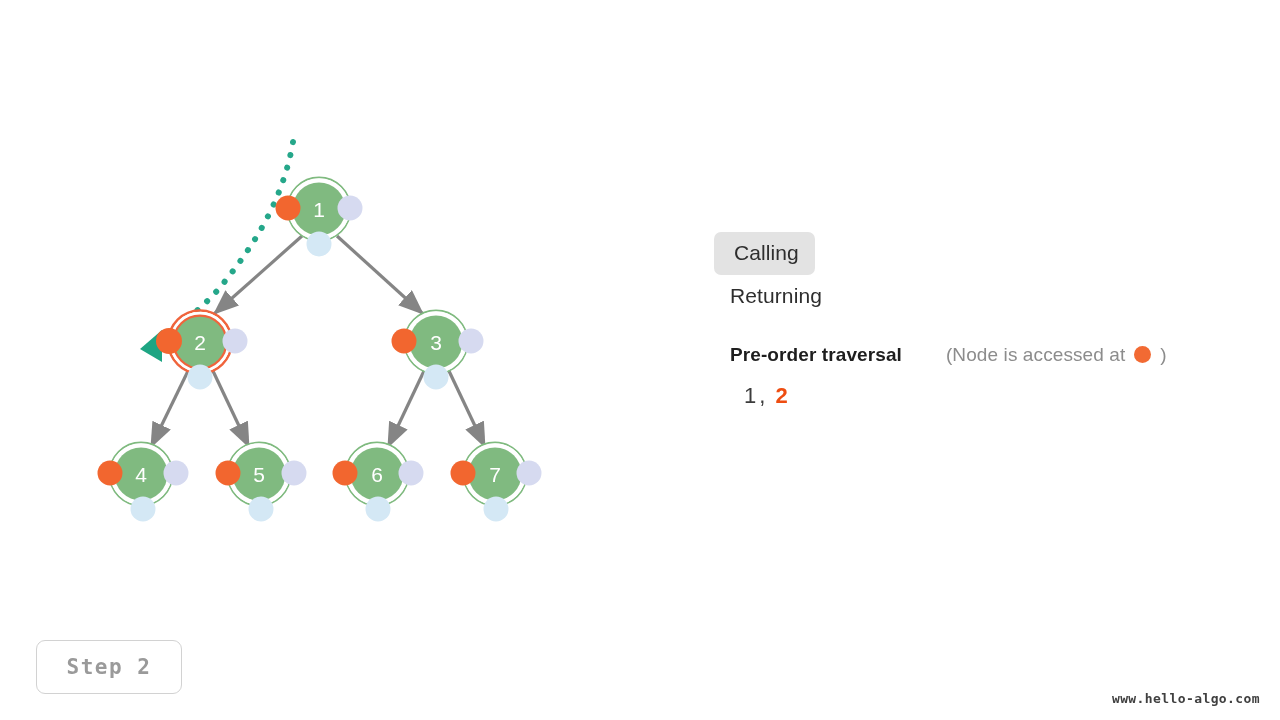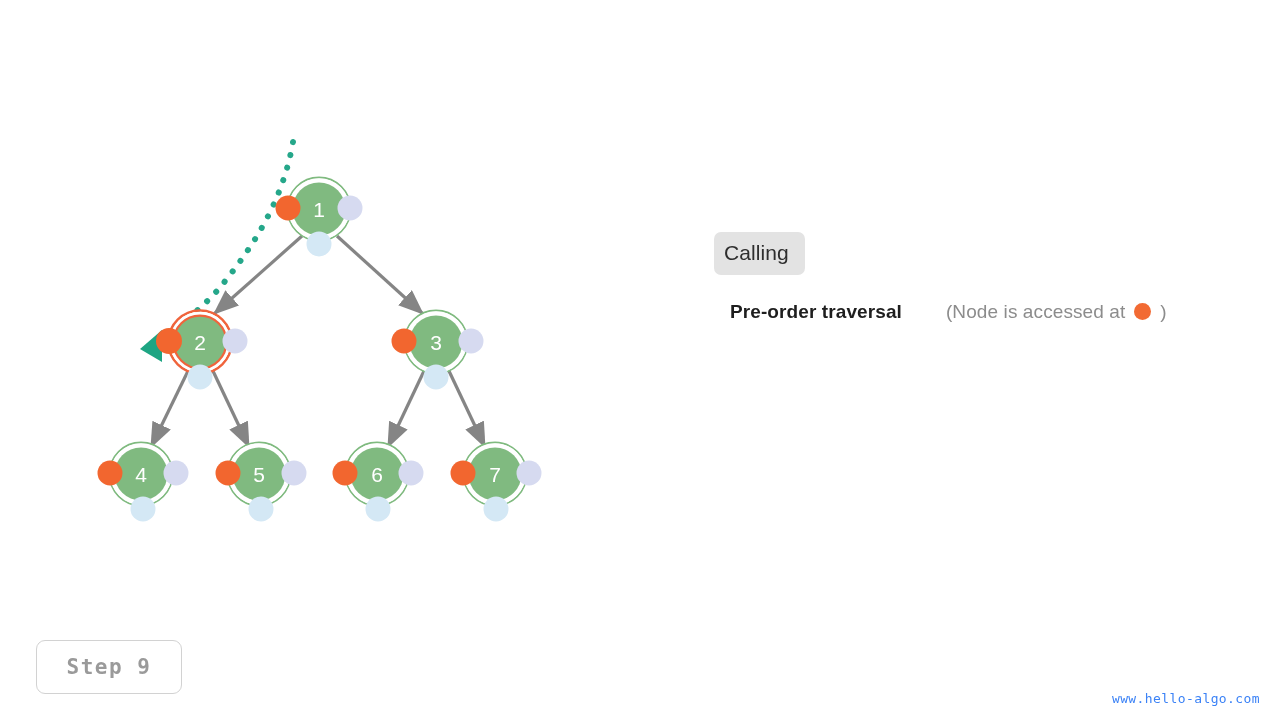--- a/index.html
+++ b/index.html
@@ -26,21 +26,21 @@
     position: absolute;
     left: 714px; top: 232px;
     width: 540px;
   }
   .state-badge {
     display: inline-block;
     background: #e3e3e3;
     color: #2e2e2e;
     font-size: 21px;
     line-height: 1;
-    padding: 10px 16px 12px 10px;
+    padding: 10px 16px 12px 20px;
     border-radius: 7px;
     letter-spacing: .1px;
   }
   .state-plain {
     display: block;
     color: #2e2e2e;
     font-size: 21px;
     line-height: 1;
     padding: 10px 16px 12px 16px;
     letter-spacing: .1px;
@@ -106,22 +106,23 @@
     color: #9a9a9a;
     letter-spacing: 1.5px;
   }
 
   
   #watermark {
     position: absolute;
     right: 20px; bottom: 14px;
     font-family: "DejaVu Sans Mono", "Liberation Mono", monospace;
     font-size: 13px;
-    color: #3b82f6;
+    color: #404040;
     letter-spacing: .4px;
+    font-weight: bold;
   }
 </style>
 </head>
 <body>
 
 <div id="diagram-canvas">
   <svg id="tree-svg" width="640" height="720" viewBox="0 0 640 720">
     <defs>
       <marker id="arrow-gray" markerWidth="9" markerHeight="9" refX="7.6" refY="3.2" orient="auto">
         <path d="M0,0 L8,3.2 L0,6.4 Z" fill="#858585"></path>
@@ -216,33 +217,37 @@
     </g>
   </svg>
 </div>
 
 <div id="info-panel">
 
   <div>
     <span class="state-badge">Calling</span>
   </div>
 
+  <div class="state-plain">Returning</div>
 
   <div id="traversal-block">
     <div class="traversal-head">
       <span class="traversal-title">Pre-order traversal</span>
       <span class="traversal-note">
         <span>(Node is accessed at</span>
         <span class="note-dot"></span>
         <span>)</span>
       </span>
     </div>
 
+    <div class="traversal-seq">
+      <span class="seq-item">1</span><span class="seq-sep">,</span><span class="seq-item seq-current">2</span>
+    </div>
   </div>
 </div>
 
 <div id="step-badge">
-  <span>Step 9</span>
+  <span>Step 2</span>
 </div>
 
 <div id="watermark">
   <span>www.hello-algo.com</span>
 </div>
 
 </body></html>

